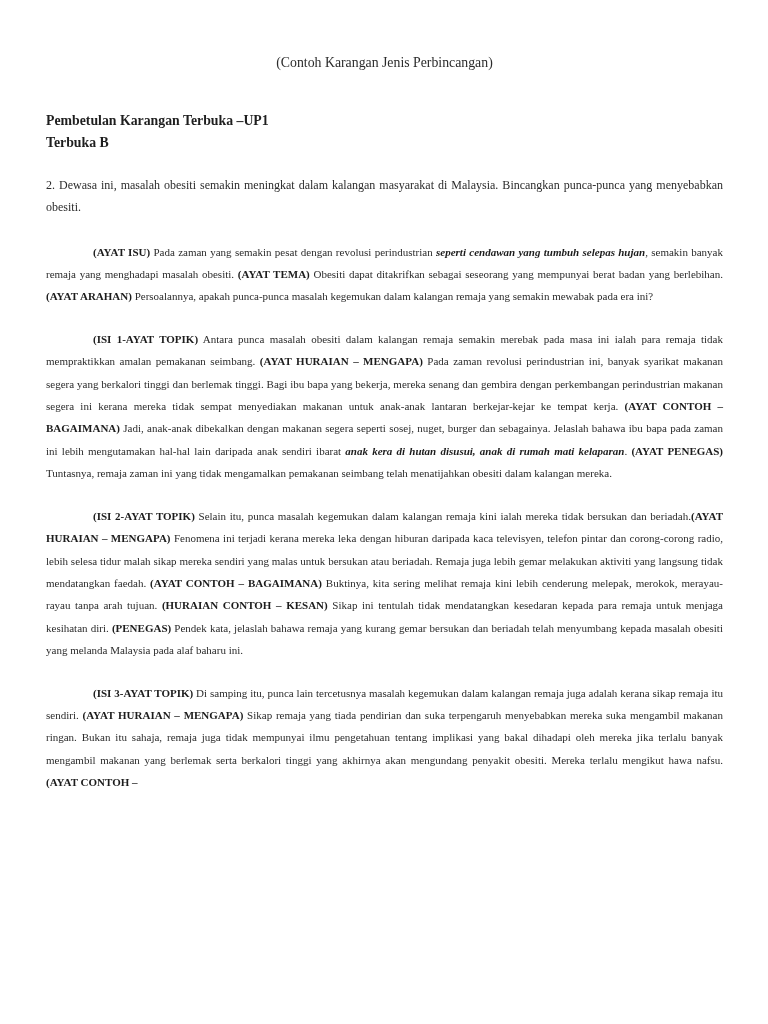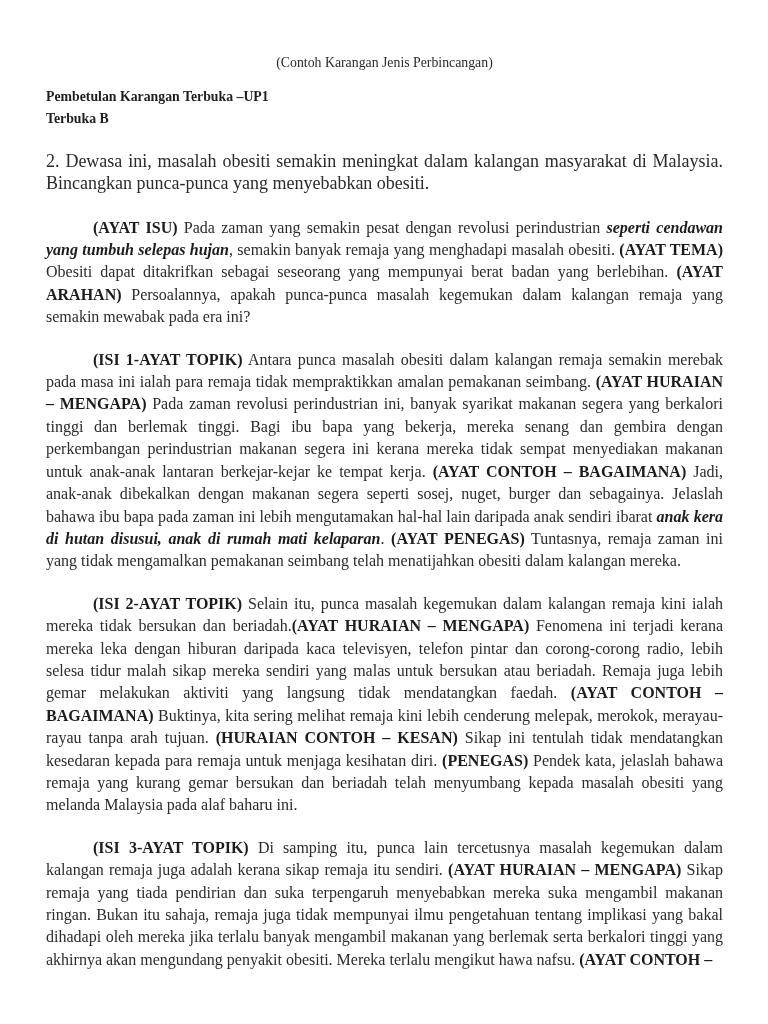--- a/index.html
+++ b/index.html
@@ -23,39 +23,39 @@
   }
   .doc-title {
     margin: 0;
     font-size: 13.8px;
     line-height: 22px;
     text-align: center;
     font-weight: normal;
     color: #2b2b2b;
   }
   .heading-block {
-    margin-top: 12px;
+    margin-top: 36px;
   }
   .heading-line {
     margin: 0;
     font-size: 13.8px;
     line-height: 22.4px;
     font-weight: bold;
     color: #1e1e1e;
   }
   .question {
     margin: 19px 0 0;
-    font-size: 18px;
+    font-size: 12px;
     line-height: 22.4px;
     text-align: justify;
     color: #2b2b2b;
   }
   .essay .para {
     margin: 20px 0 0;
-    font-size: 16px;
+    font-size: 11px;
     line-height: 22.4px;
     text-align: justify;
     text-indent: 47px;
     color: #2b2b2b;
   }
   .essay .para:first-child { margin-top: 22px; }
   .run-normal { font-weight: normal; font-style: normal; }
   .run-bold { font-weight: bold; font-style: normal; color: #1c1c1c; }
   .run-bolditalic { font-weight: bold; font-style: italic; color: #1c1c1c; }
 </style>

